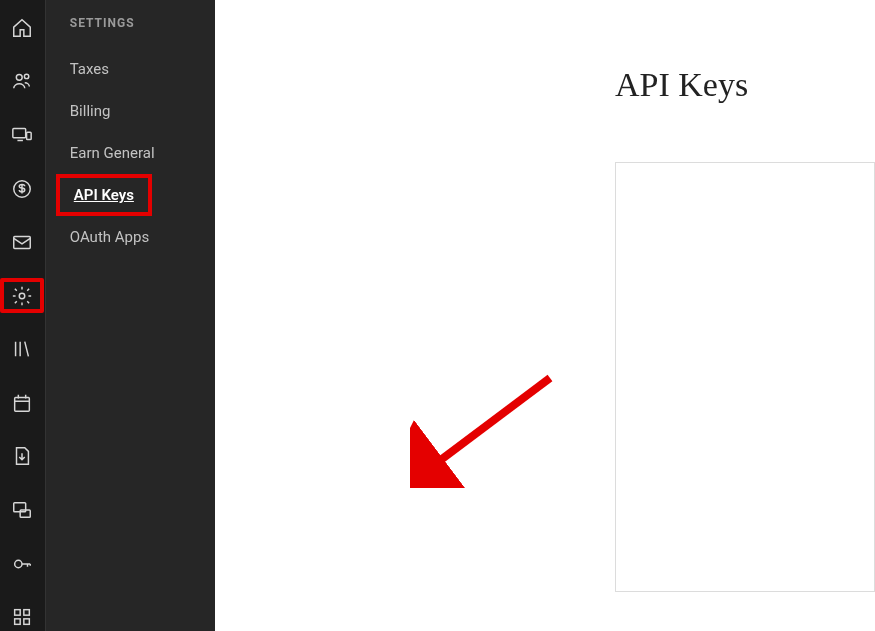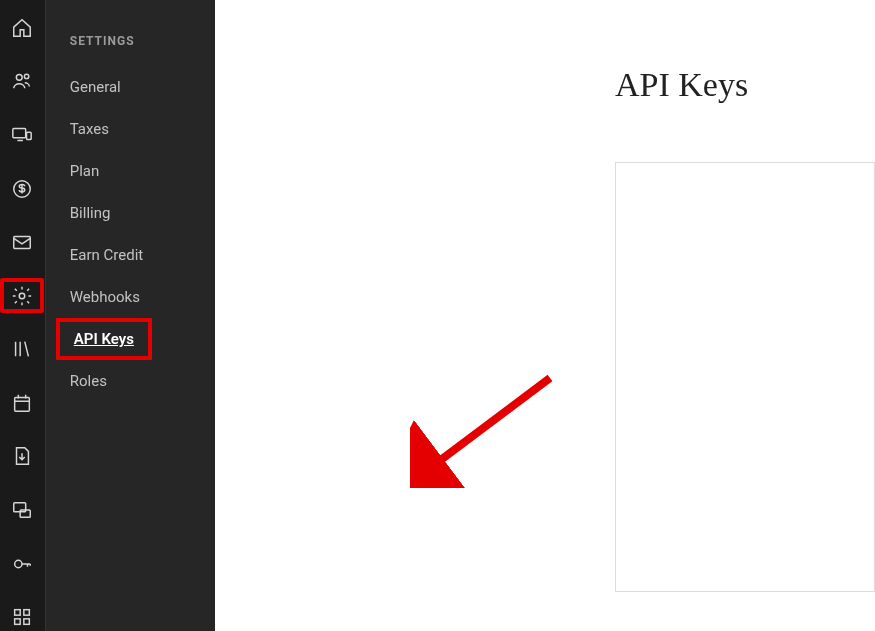--- a/index.html
+++ b/index.html
@@ -25,21 +25,21 @@
   .iconbar .icon-btn.highlight {
     border:4px solid #e40000;
     border-radius:2px;
     width:44px;height:44px;
     margin:-4px 0;
   }
   .sidepanel {
     width:222px;
     background:#262626;
     color:#c9c9c9;
-    padding:34px 0 0 24px;
+    padding:16px 0 0 24px;
     font-size:15px;
   }
   .sidepanel .section-label {
     font-size:12px;
     letter-spacing:1px;
     font-weight:700;
     color:#9a9a9a;
     margin-bottom:18px;
   }
   .sidepanel .item {
@@ -160,28 +160,25 @@
           <rect x="4" y="4" width="6" height="6"></rect>
           <rect x="14" y="4" width="6" height="6"></rect>
           <rect x="4" y="14" width="6" height="6"></rect>
           <rect x="14" y="14" width="6" height="6"></rect>
         </svg>
     </div>
   </div>
 
   <div class="sidepanel">
     <div class="section-label">SETTINGS</div>
-    <div class="item"><span>General</span></div>
     <div class="item"><span>Taxes</span></div>
-    <div class="item"><span>Plan</span></div>
     <div class="item"><span>Billing</span></div>
-    <div class="item"><span>Earn Credit</span></div>
-    <div class="item"><span>Webhooks</span></div>
+    <div class="item"><span>Earn General</span></div>
     <div class="item active"><span>API Keys</span></div>
-    <div class="item"><span>Roles</span></div>
+    <div class="item"><span>OAuth Apps</span></div>
   </div>
 
   <div class="main">
     <h1 class="page-title">API Keys</h1>
     <div class="panel-box"></div>
 
     <svg class="arrow" viewBox="0 0 160 120">
       <defs>
         <marker id="ah" markerWidth="12" markerHeight="12" refX="2" refY="6" orient="auto">
           <path d="M0,0 L12,6 L0,12 Z" fill="#e40000"></path>

